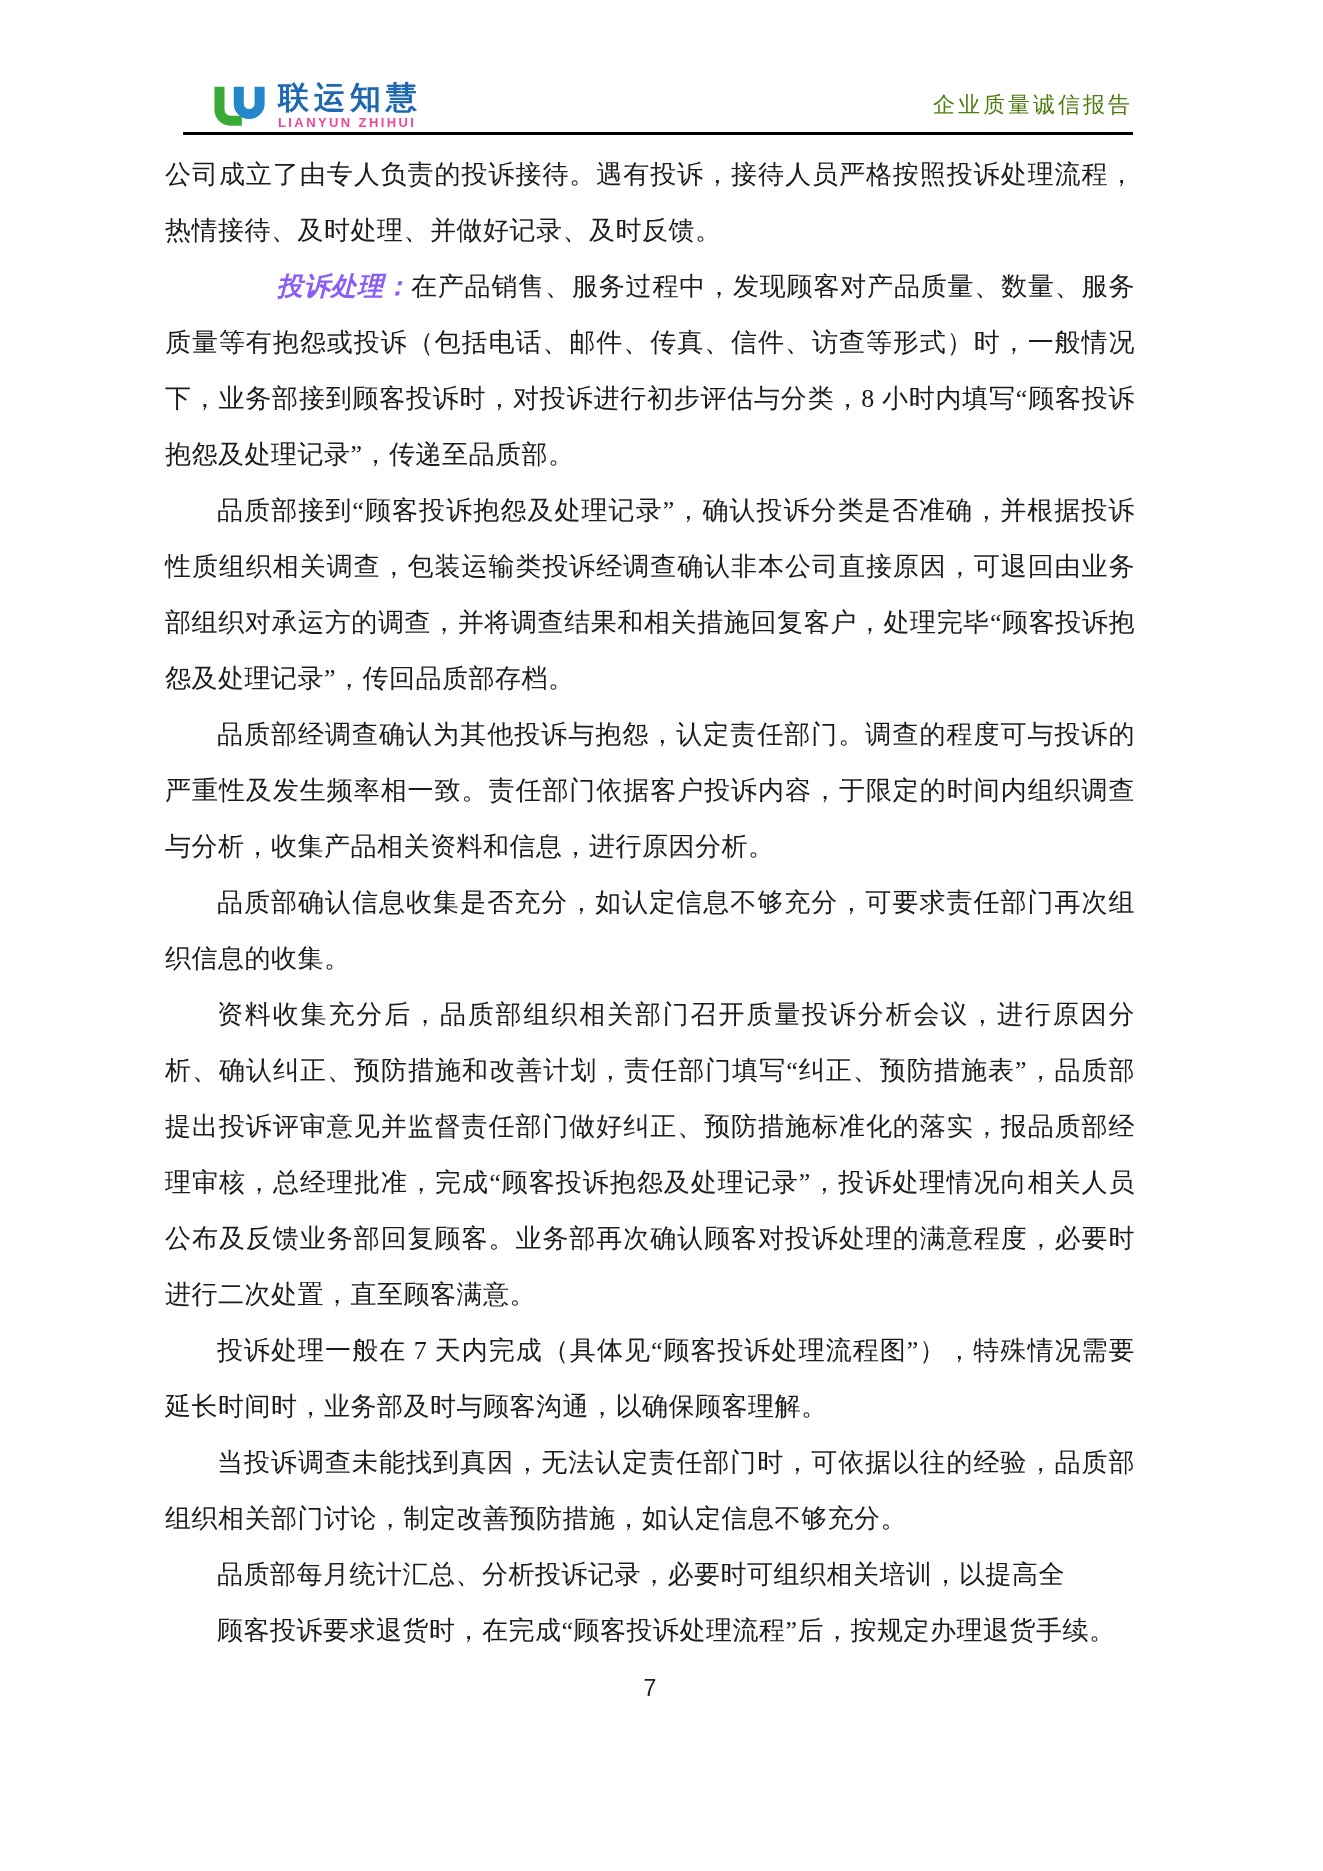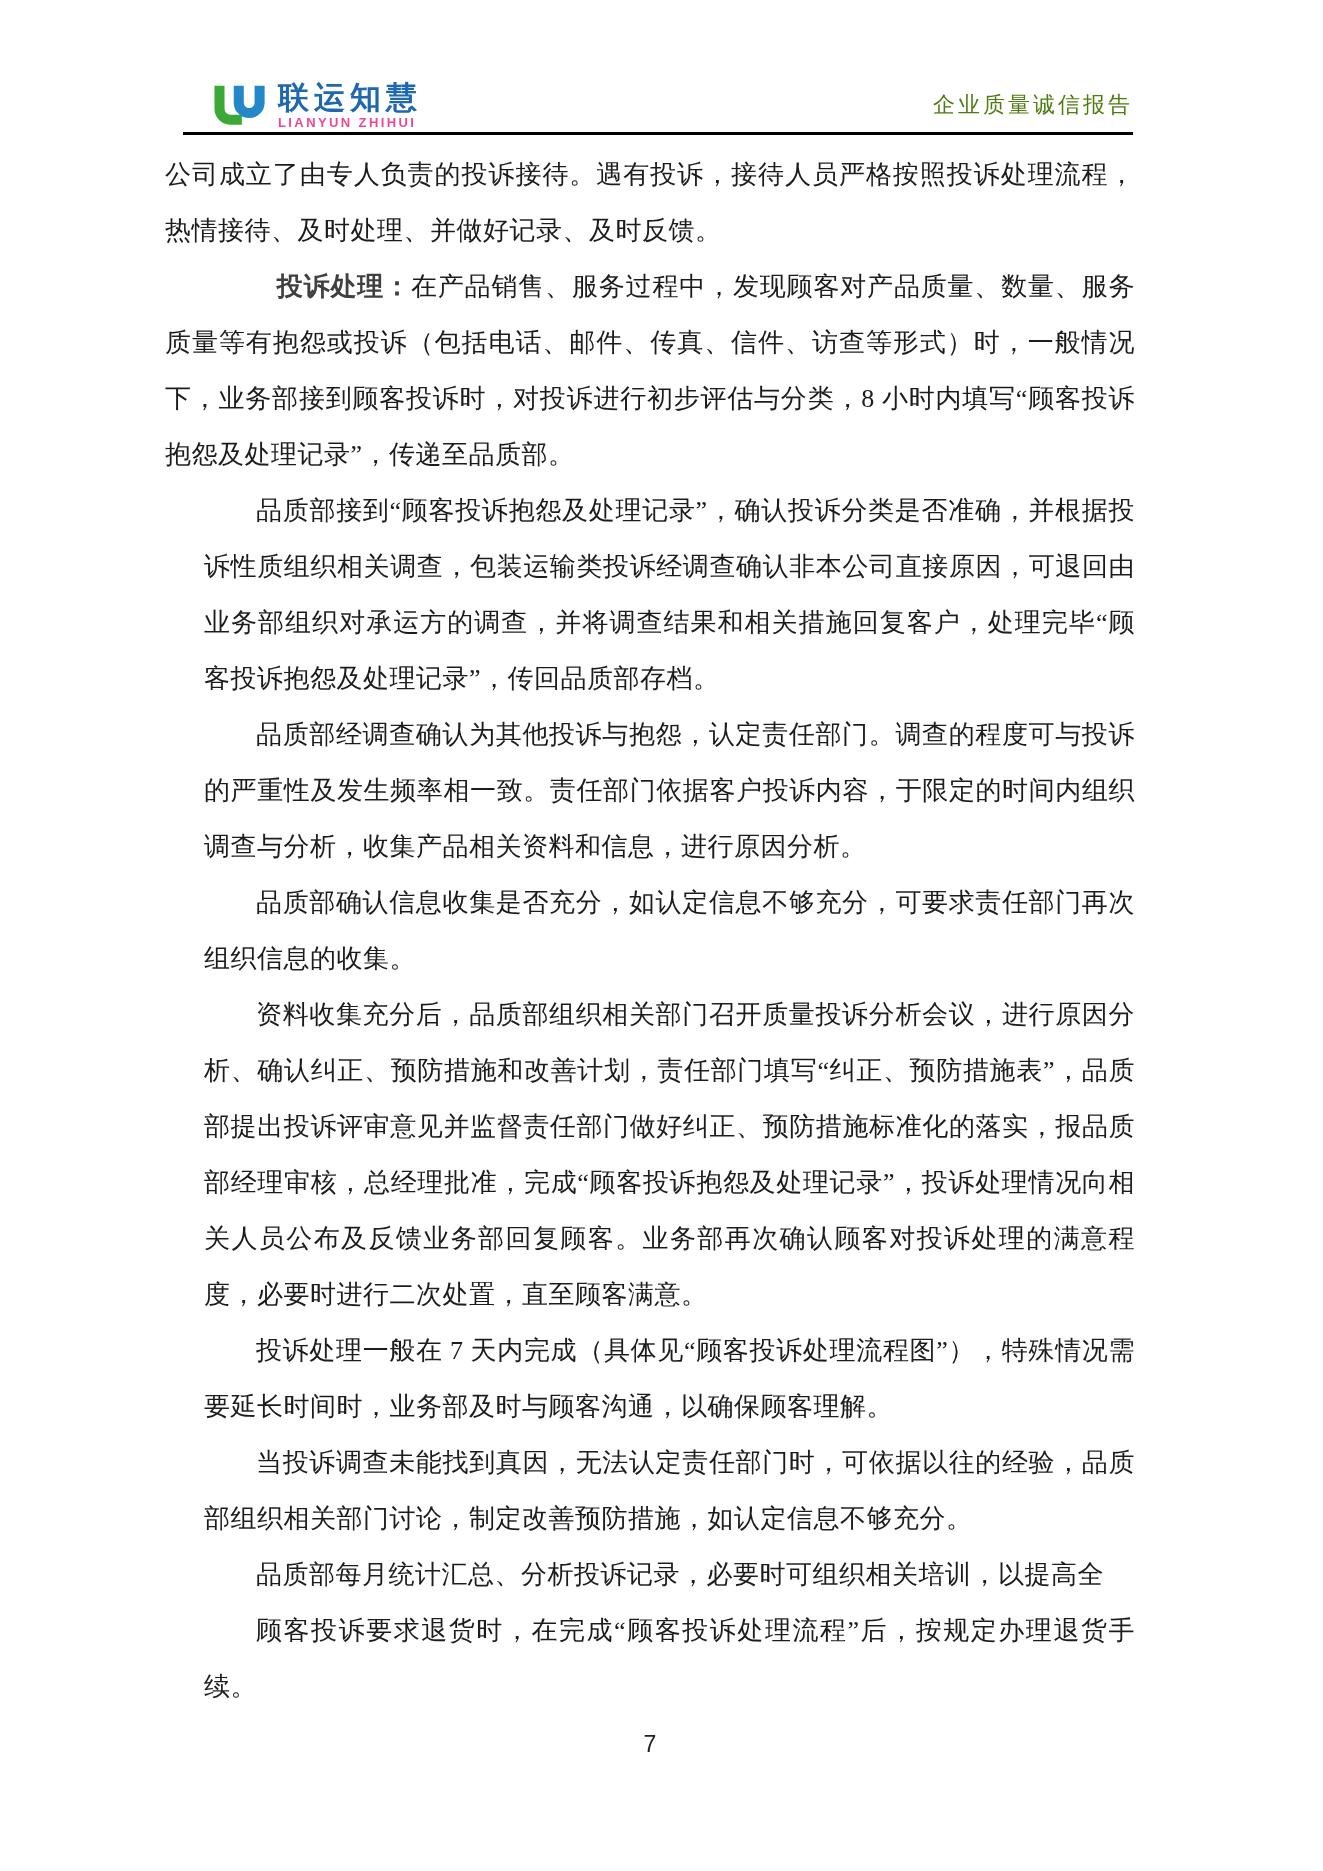--- a/index.html
+++ b/index.html
@@ -18,21 +18,21 @@
   .header {
     margin: 82px 190px 0 183px;
     display: flex;
     justify-content: space-between;
     align-items: flex-end;
     border-bottom: 3px solid #000000;
     padding-bottom: 3px;
   }
   .logo {
     display: flex;
-    align-items: flex-start;
+    align-items: center;
     gap: 13px;
     margin-left: 28px;
   }
   .logo-mark { width: 54px; height: 46px; display: block; }
   .logo-text { display: flex; flex-direction: column; line-height: 1; }
   .logo-cn {
     font-family: "Liberation Sans", "DejaVu Sans", sans-serif;
     font-weight: bold;
     font-size: 31px;
     letter-spacing: 5px;
@@ -61,23 +61,23 @@
     padding: 12px 188px 0 165px;
   }
   .para {
     font-size: 26px;
     line-height: 56px;
     text-align: justify;
     letter-spacing: 0.5px;
     color: #1c1c1c;
   }
   .para.indent-0 { text-indent: 0; }
-  .para.indent-2 { text-indent: 2em; margin-left: 39px; }
+  .para.indent-2 { text-indent: 2em; }
   .para.indent-4 { text-indent: 4.3em; }
-  .lead { font-weight: bold; color: #404040; }
+  .lead { font-weight: bold; color: #8b5cf6; font-style: italic; }
 
   
   .footer {
     text-align: center;
     margin-top: 16px;
   }
   .page-num {
     display: inline-block;
     font-family: "Liberation Sans", "DejaVu Sans", sans-serif;
     font-size: 23px;

